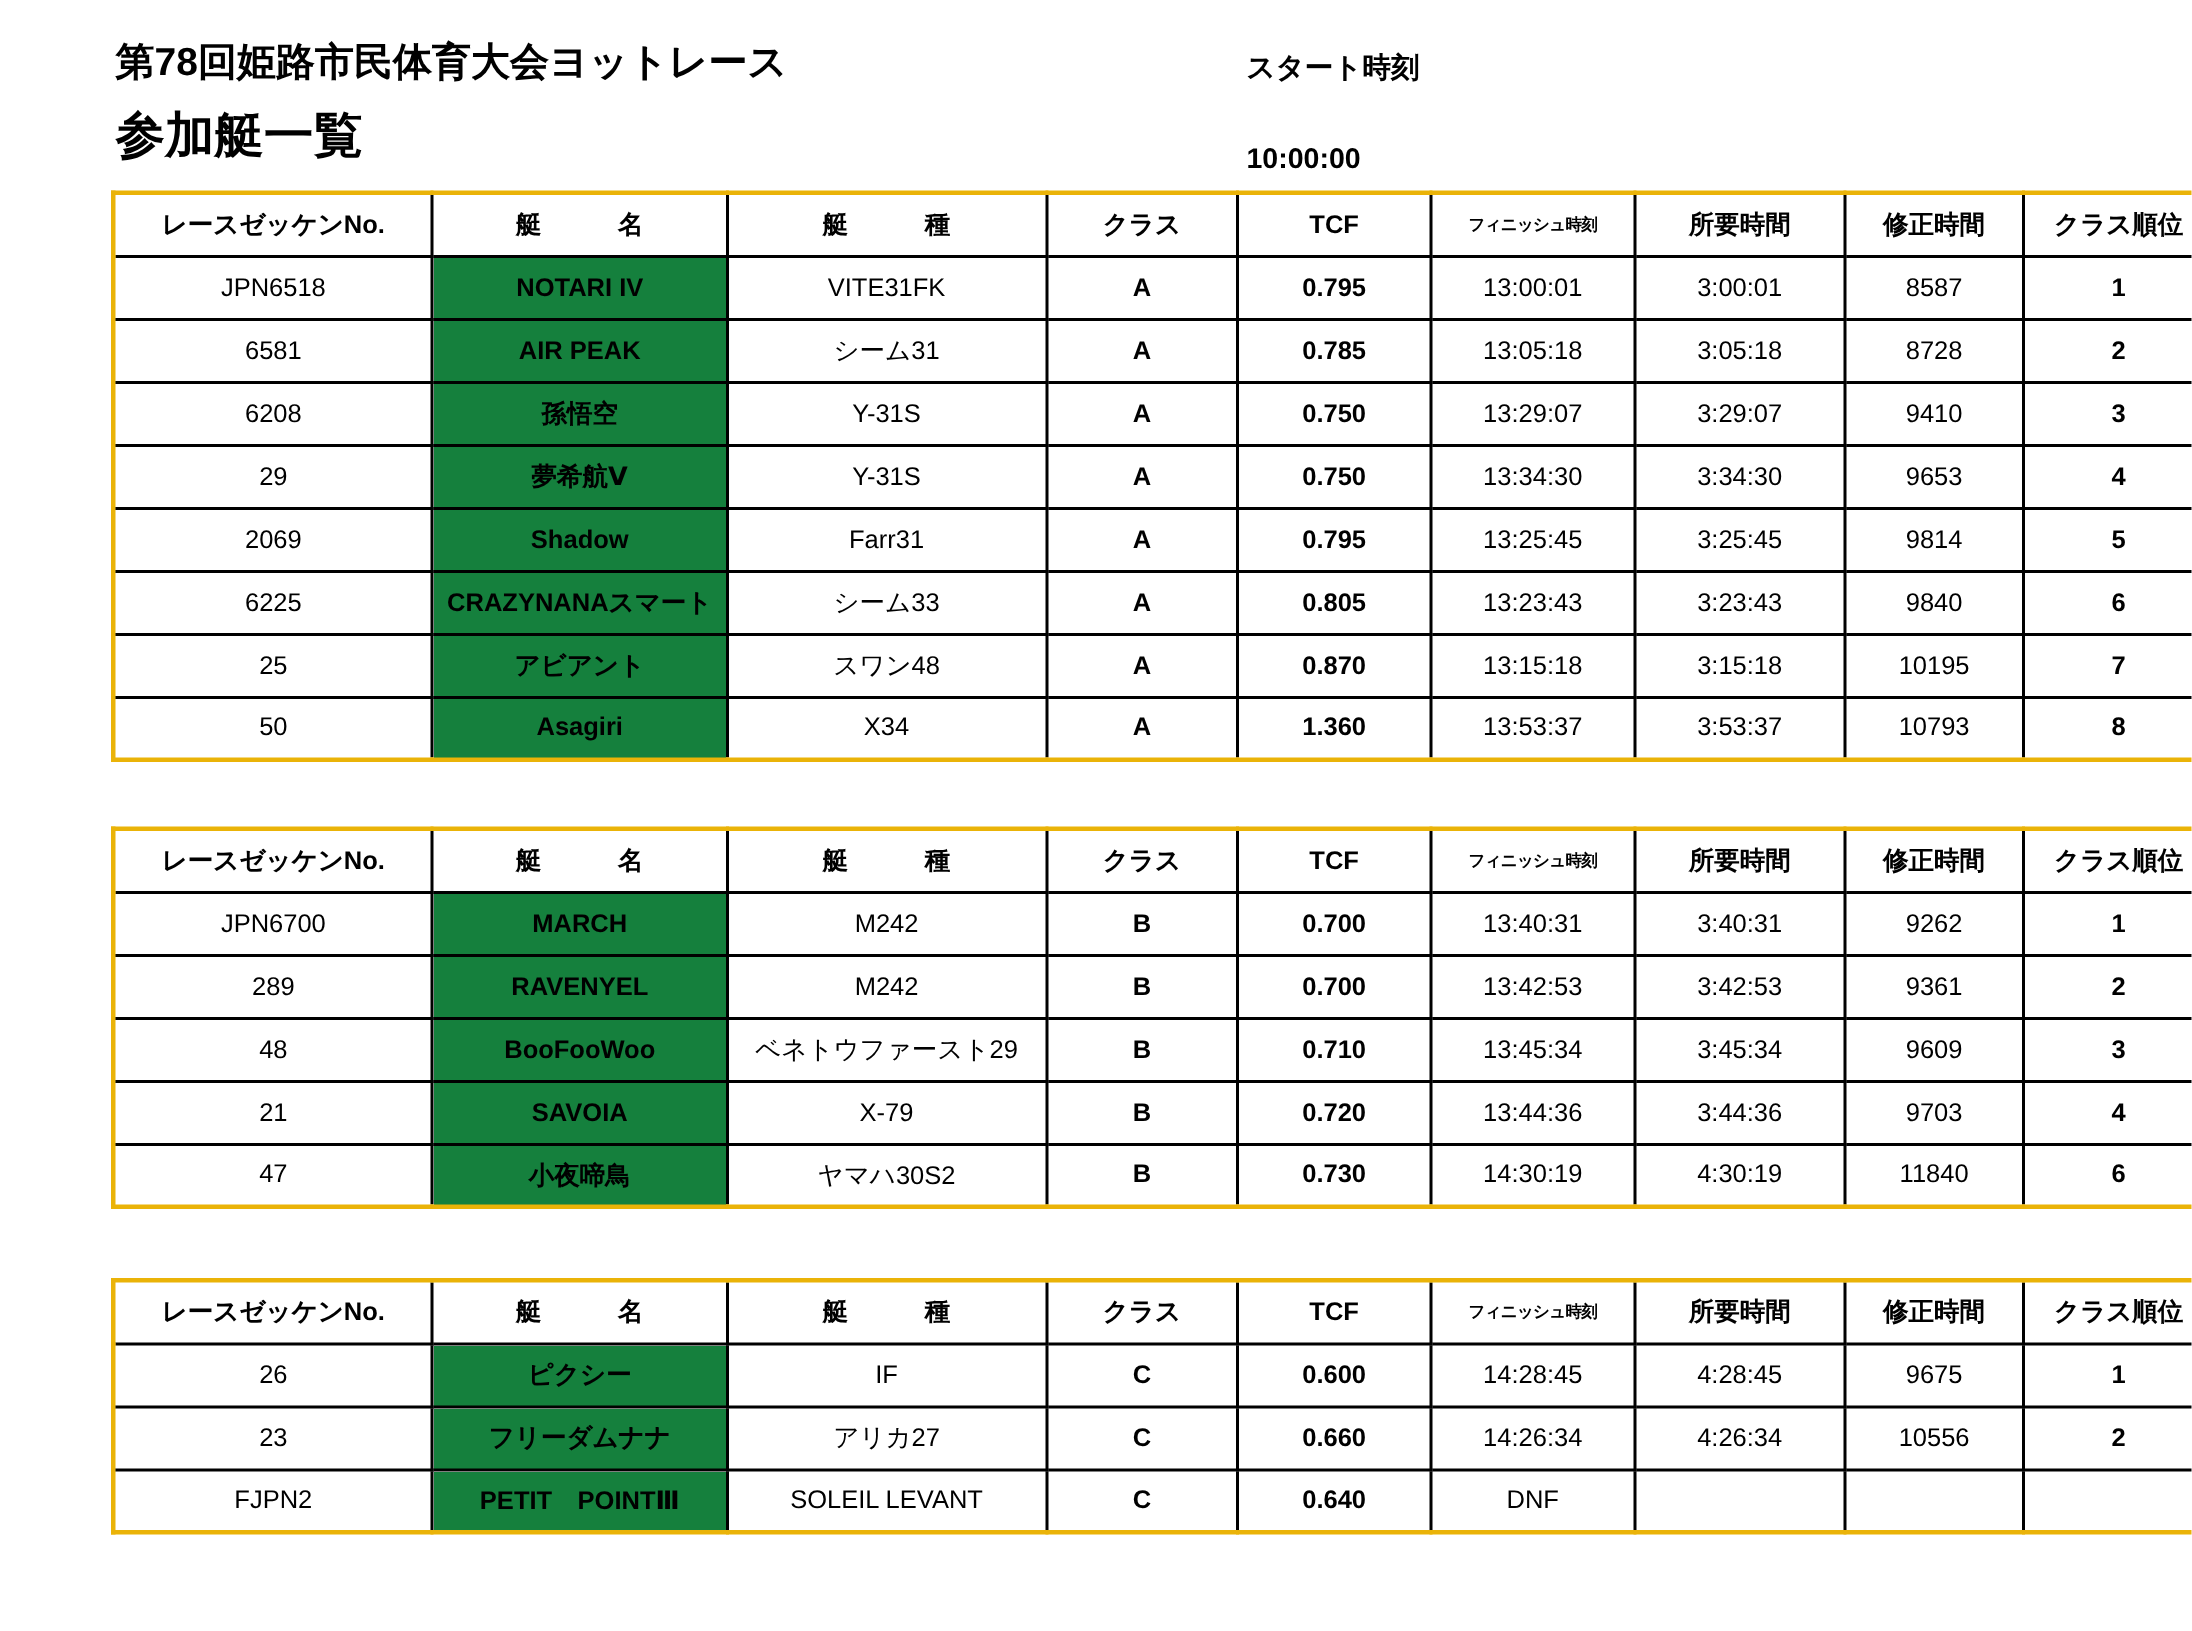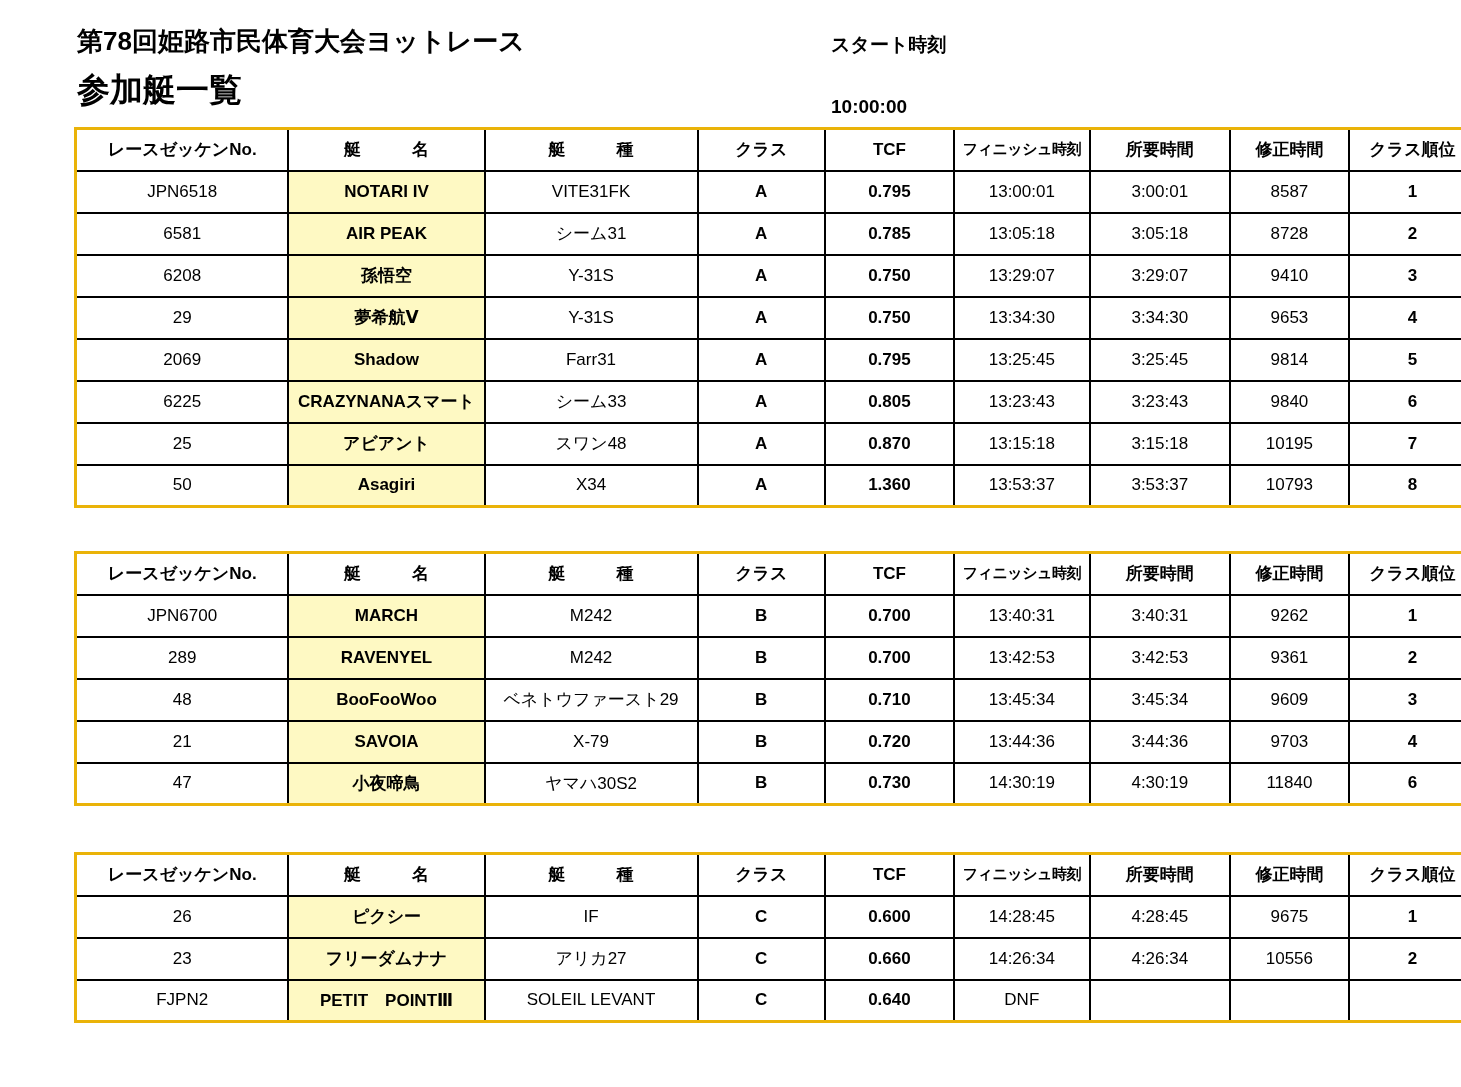--- a/index.html
+++ b/index.html
@@ -62,28 +62,28 @@
     font-weight: 400;
     white-space: nowrap;
     overflow: hidden;
     padding: 0 2px;
   }
   table.race-table th {
     font-weight: 700;
     background: #ffffff;
   }
   
-  table.race-table th.col-5 { font-size: 15px; letter-spacing: -0.5px; }
+  table.race-table th.col-5 { font-size: 11px; letter-spacing: -0.5px; }
   
   table.race-table td.col-1,
   table.race-table td.col-3,
   table.race-table td.col-4,
   table.race-table td.col-8 { font-weight: 700; }
   
-  table.race-table td.col-1 { background: #fef9c3; }
+  table.race-table td.col-1 { background: #15803d; }
 </style>
 </head>
 <body>
 
 <div class="page">
 
   <div class="header-row">
     <h1 class="page-title">第78回姫路市民体育大会ヨットレース</h1>
     <div class="start-time">
       <span>スタート時刻</span>

